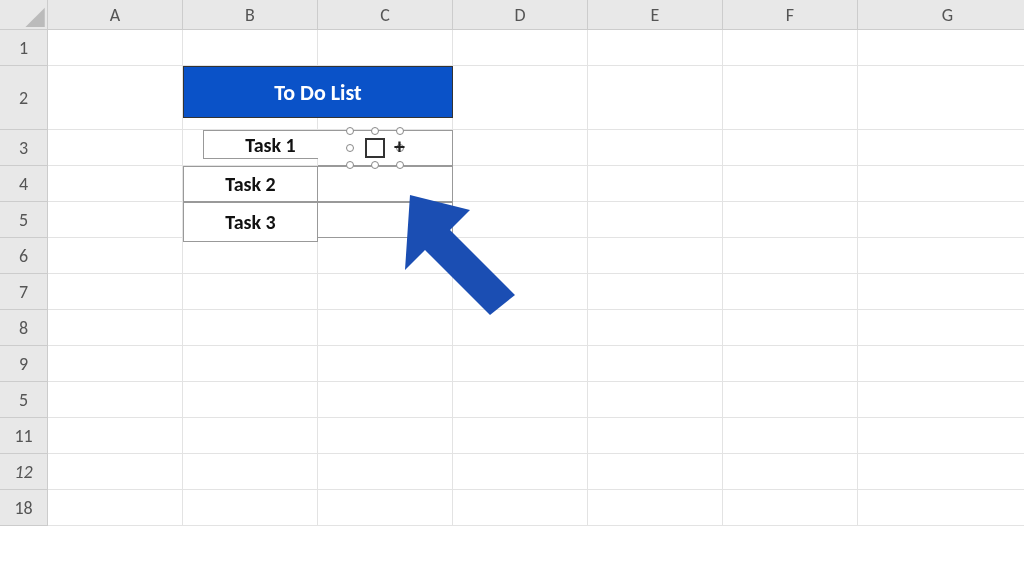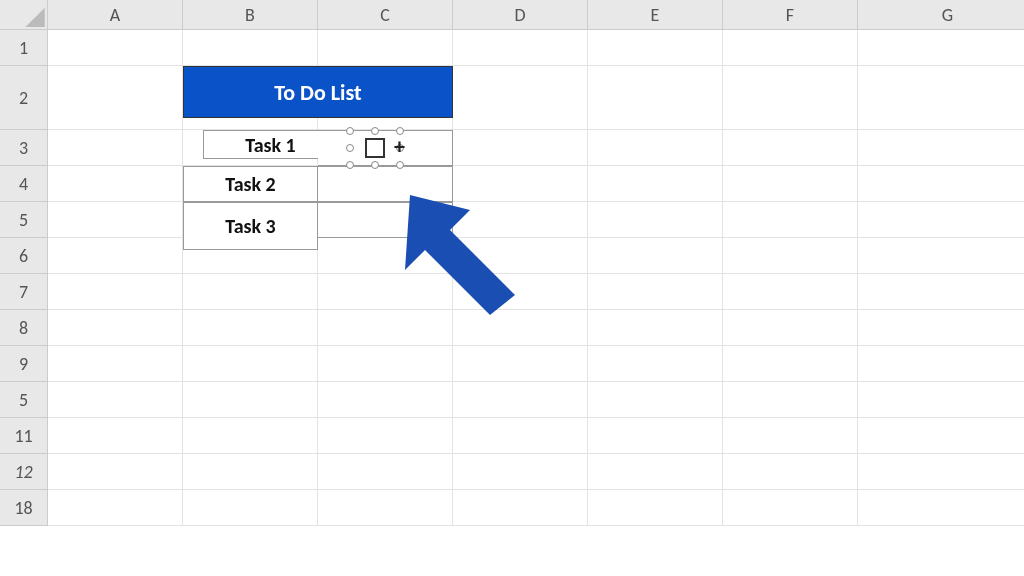--- a/index.html
+++ b/index.html
@@ -305,21 +305,21 @@
         <span>To Do List</span>
       </div>
       <div class="task-cell" style="left: 183px; top: 130px; width: 135px; height: 29px; margin-left: 20px;">
         <span>Task 1</span>
       </div>
       <div class="task-cell" style="left: 318px; top: 130px; width: 135px; height: 36px; border-left: none;"></div>
       <div class="task-cell" style="left: 183px; top: 166px; width: 135px; height: 36px;">
         <span>Task 2</span>
       </div>
       <div class="task-cell" style="left: 318px; top: 166px; width: 135px; height: 36px; border-left: none;"></div>
-      <div class="task-cell" style="left: 183px; top: 202px; width: 135px; height: 48px;">
+      <div class="task-cell" style="left: 183px; top: 202px; width: 135px; height: 40px;">
         <span>Task 3</span>
       </div>
       <div class="task-cell" style="left: 318px; top: 202px; width: 135px; height: 36px; border-left: none;"></div>
       <div class="checkbox-object" style="left: 350px; top: 131px; width: 50px; height: 34px;">
         <div class="checkbox-box"></div>
       </div>
       <div class="selection-handle" style="left: 346px; top: 127px;"></div>
       <div class="selection-handle" style="left: 371px; top: 127px;"></div>
       <div class="selection-handle" style="left: 396px; top: 127px;"></div>
       <div class="selection-handle" style="left: 346px; top: 144px;"></div>

